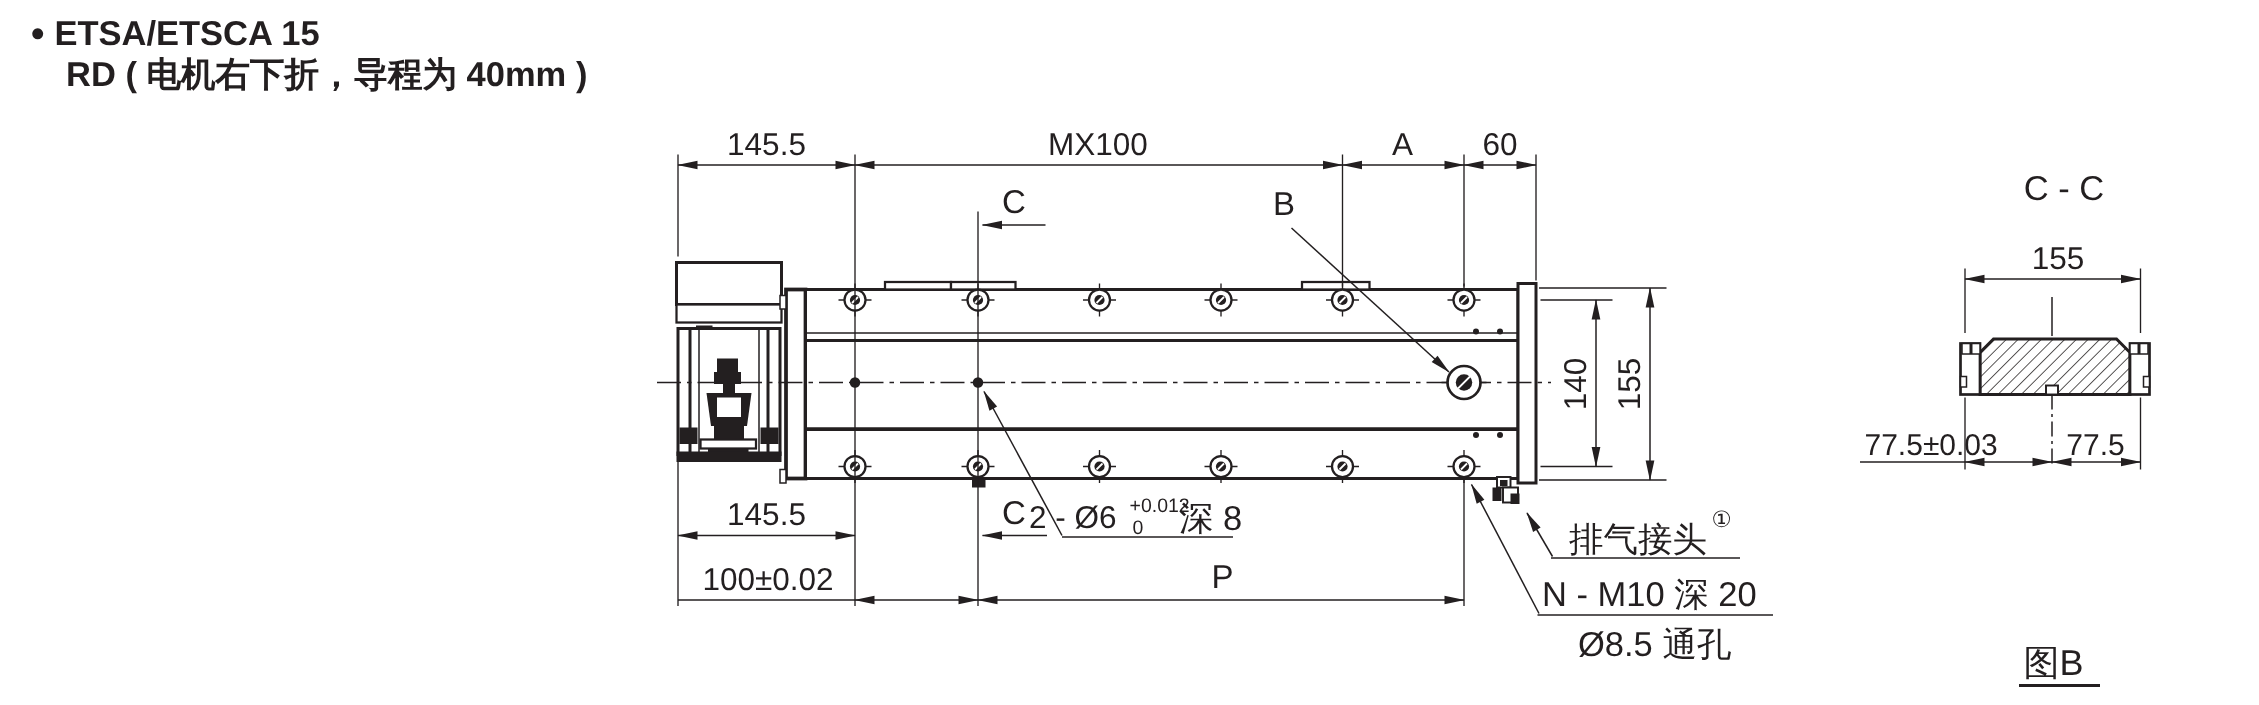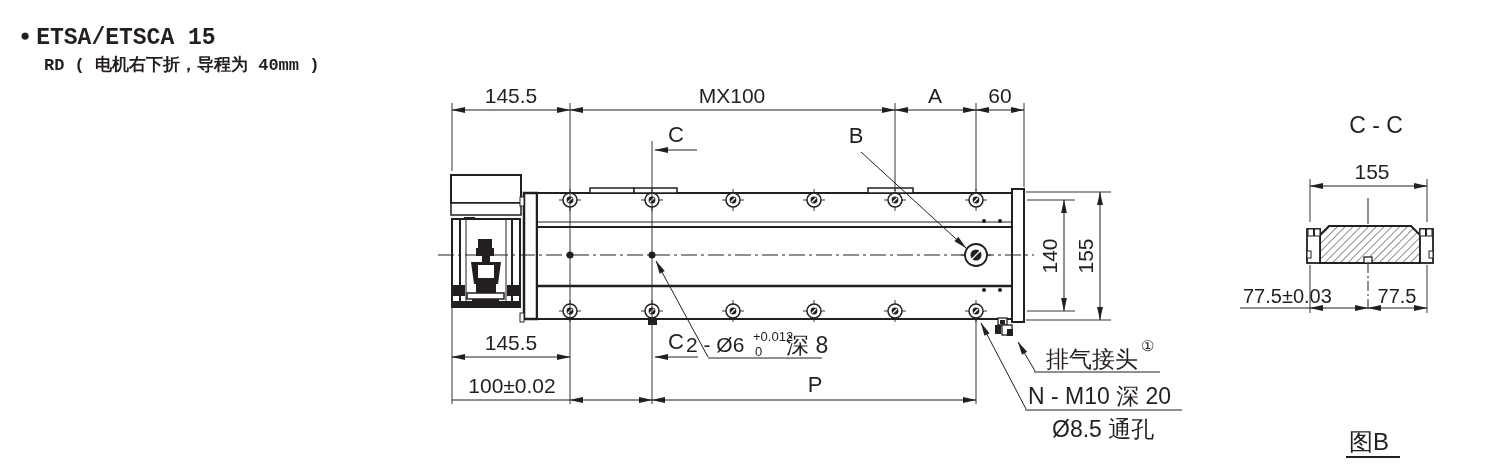--- a/index.html
+++ b/index.html
@@ -1,20 +1,20 @@
 <!DOCTYPE html>
 <html><head>
 <meta charset="utf-8">
 <style>
   html,body{margin:0;padding:0;background:#ffffff;}
   #stage{position:relative;width:1506px;height:470px;background:#fff;overflow:hidden;
          font-family:"Liberation Sans", sans-serif;color:#231f20;}
-  #title-block{position:absolute;left:20px;top:23px;font-weight:bold;line-height:27px;font-family:Liberation Mono, monospace;}
+  #title-block{position:absolute;left:20px;top:8px;font-weight:bold;line-height:27px;}
   #title-block .t1{font-size:23px;}
-  #title-block .t2{font-size:17px;margin-left:24px;}
+  #title-block .t2{font-size:23px;margin-left:24px;}
   .bullet{font-size:17px;vertical-align:3px;margin-right:6px;}
   svg{position:absolute;left:0;top:0;}
   svg text{fill:#231f20;font-family:"Liberation Sans", sans-serif;}
   .o{fill:#ffffff;stroke:#231f20;}
   .f{fill:#231f20;stroke:none;}
   .ln{stroke:#231f20;fill:none;}
   .thin{stroke-width:0.9;}
   .w1{stroke-width:1;}
   .w15{stroke-width:1.5;}
   .w2{stroke-width:2;}

